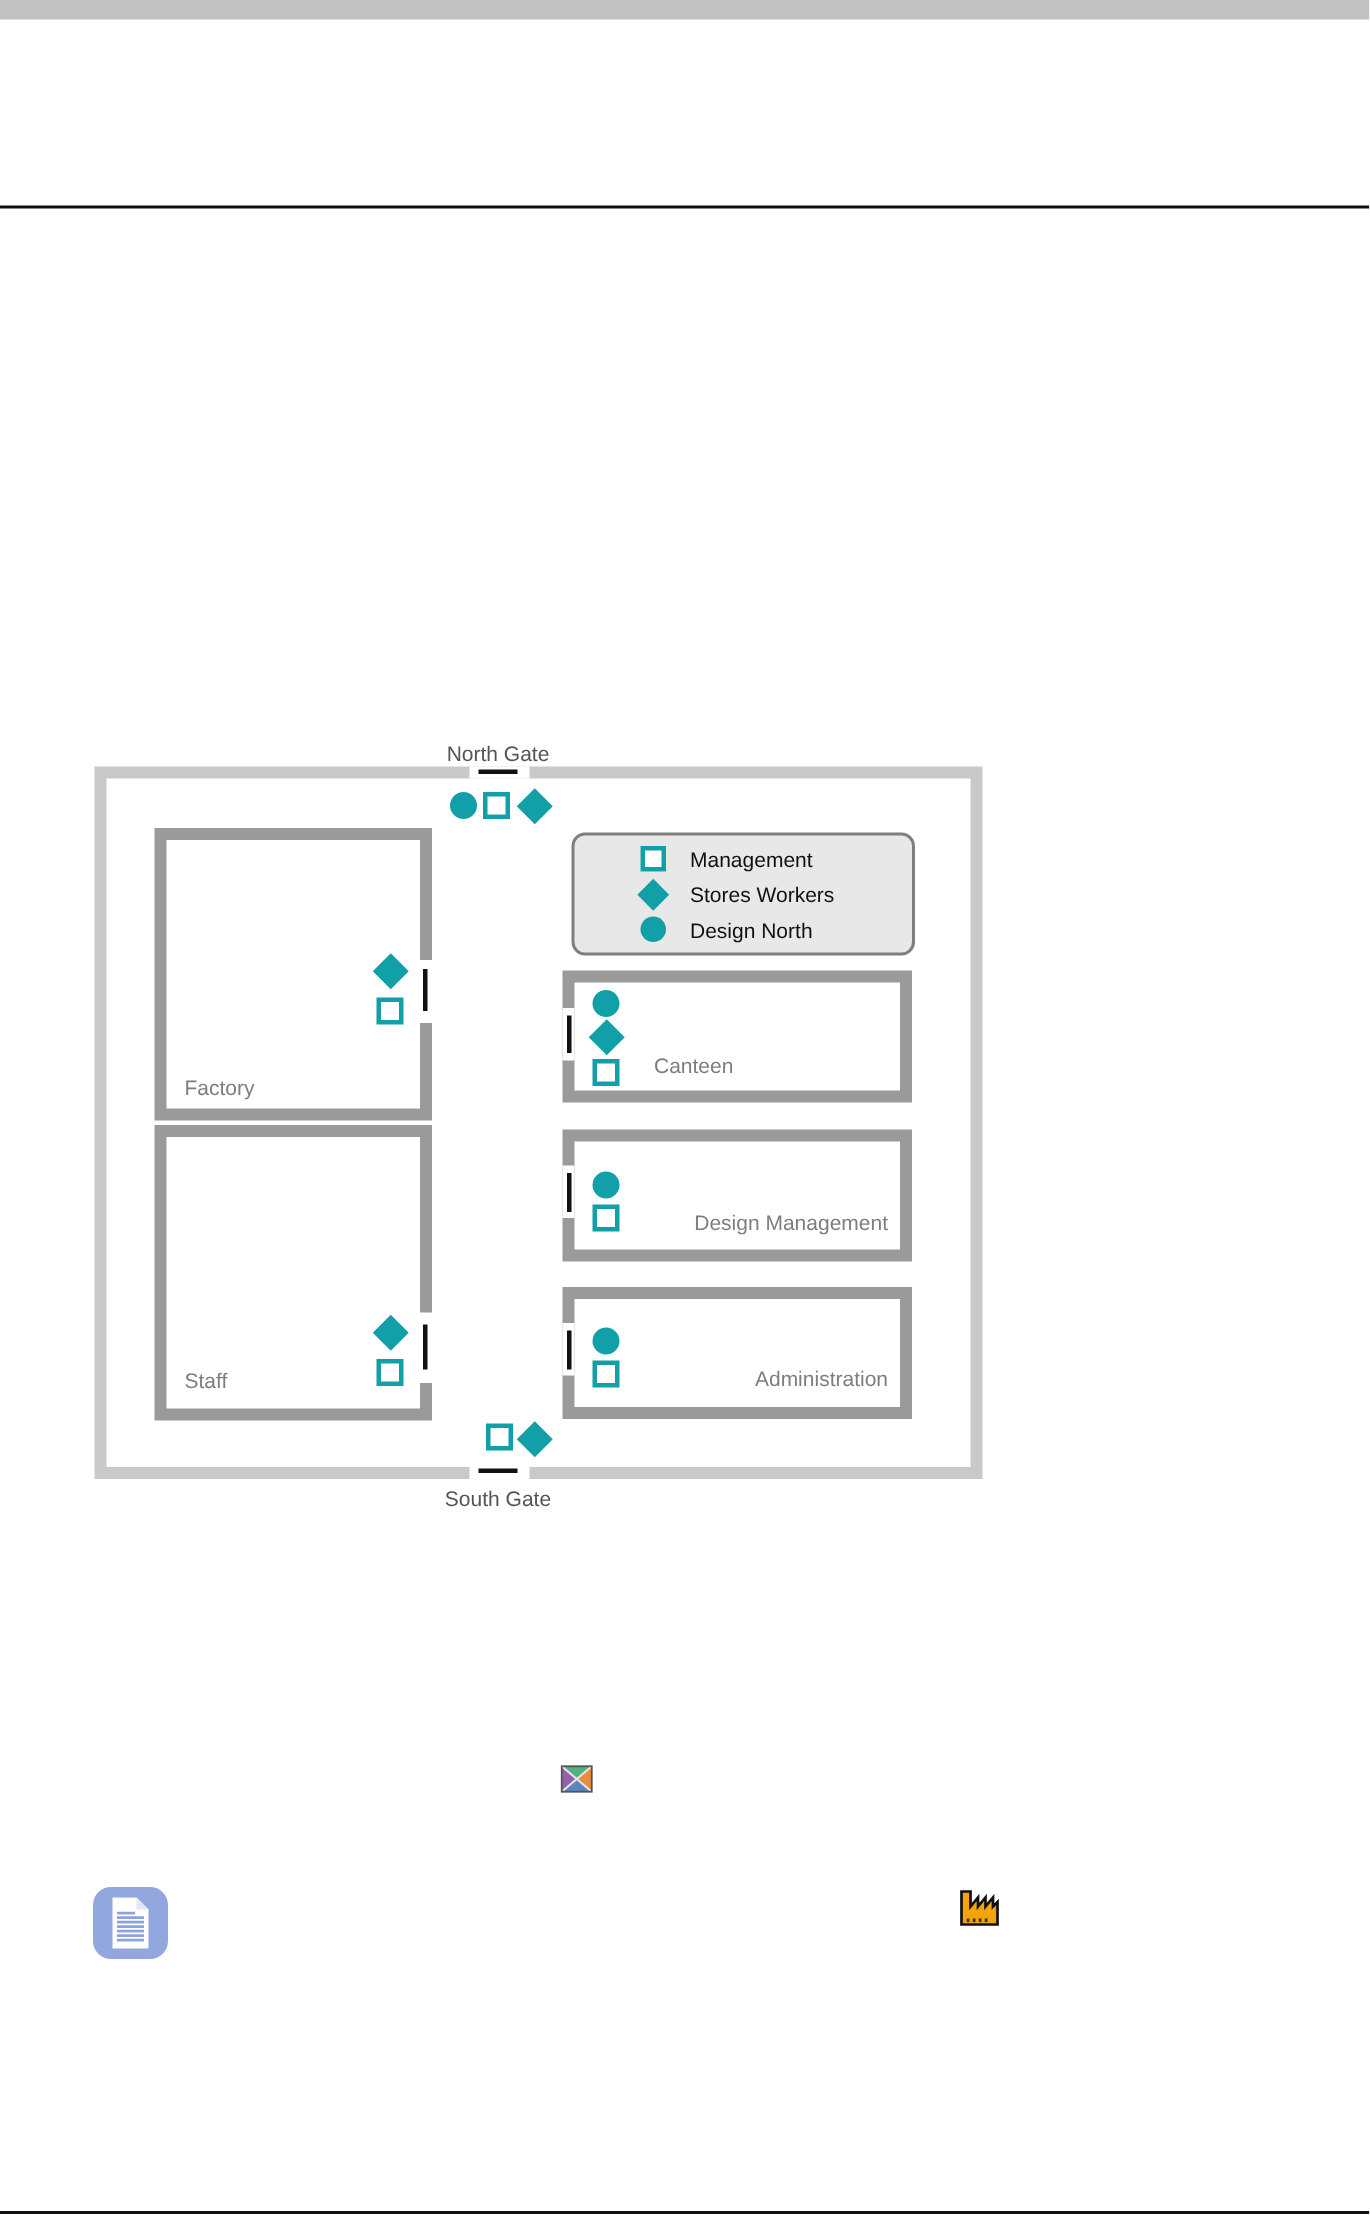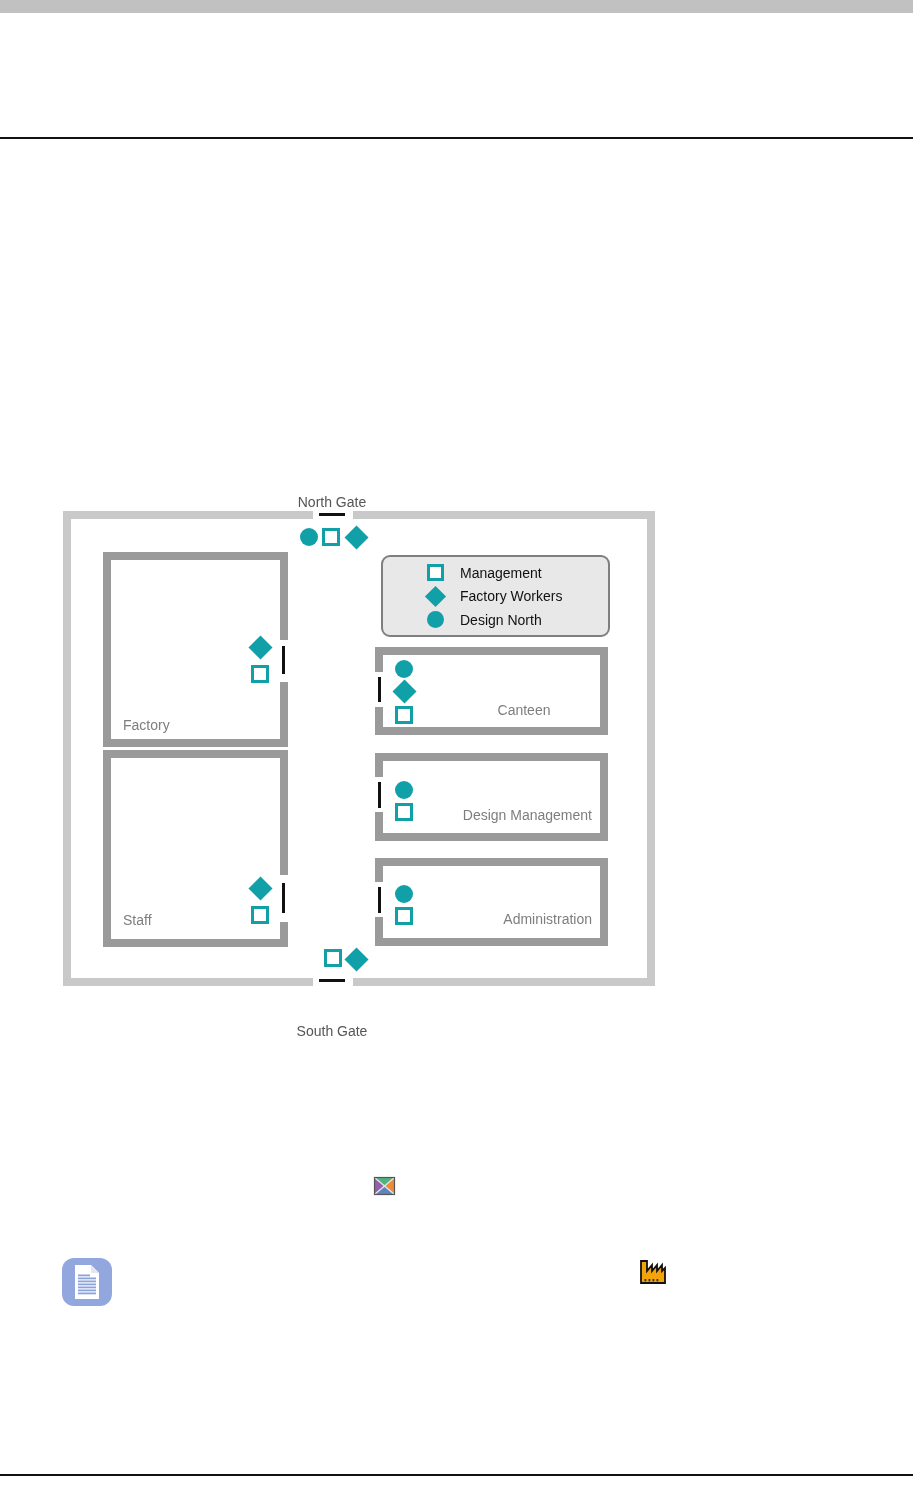--- a/index.html
+++ b/index.html
@@ -26,21 +26,21 @@
   .north-opening{left:313px;top:511px;width:40px;height:8px;}
   .south-opening{left:313px;top:978px;width:40px;height:8px;}
   .gate-marker{position:absolute;background:#111111;width:26px;height:3px;}
   .north-marker{left:319px;top:513px;}
   .south-marker{left:319px;top:979px;}
   .gate-label{
     position:absolute;width:100px;text-align:center;
     font-size:14px;line-height:15px;color:#555555;
   }
   .north-gate-label{left:282px;top:495px;}
-  .south-gate-label{left:282px;top:1024px;}
+  .south-gate-label{left:282px;top:992px;}
 
   .room{position:absolute;border:8px solid #9A9A9A;box-sizing:border-box;background:#ffffff;}
   .room-factory{left:103px;top:552px;width:185px;height:195px;}
   .room-stores{left:103px;top:750px;width:185px;height:197px;}
   .room-canteen{left:375px;top:647px;width:233px;height:88px;}
   .room-design{left:375px;top:753px;width:233px;height:88px;}
   .room-admin{left:375px;top:858px;width:233px;height:88px;}
 
   .door-opening{position:absolute;background:#ffffff;width:8px;}
   .factory-opening{left:280px;top:640px;height:42px;}
@@ -52,21 +52,21 @@
   .door-marker{position:absolute;background:#111111;width:3px;}
   .factory-door{left:282px;top:646px;height:28px;}
   .stores-door{left:282px;top:883px;height:30px;}
   .canteen-door{left:378px;top:677px;height:25px;}
   .design-door{left:378px;top:782px;height:26px;}
   .admin-door{left:378px;top:887px;height:26px;}
 
   .room-label{position:absolute;font-size:14px;line-height:15px;color:#7E7E7E;text-align:center;}
   .factory-label{left:123px;top:718px;}
   .stores-label{left:123px;top:913px;}
-  .canteen-label{left:448px;top:703px;width:152px;text-align:center;}
+  .canteen-label{left:436px;top:703px;width:152px;text-align:left;}
   .design-label{left:440px;top:808px;width:152px;text-align:right;}
   .admin-label{left:440px;top:912px;width:152px;text-align:right;}
 
   
   .sym-circle{position:absolute;width:18px;height:18px;border-radius:50%;background:#11A0A8;}
   .sym-square{position:absolute;width:18px;height:18px;border:3px solid #11A0A8;background:#ffffff;box-sizing:border-box;}
   .sym-diamond{position:absolute;width:17px;height:17px;background:#11A0A8;transform:rotate(45deg);}
 
   
   .legend{
@@ -112,21 +112,21 @@
       <div class="legend-row">
         <span class="legend-sym">
             <span class="l-square"></span>
           </span>
         <span class="legend-label">Management</span>
       </div>
       <div class="legend-row">
         <span class="legend-sym">
             <span class="l-diamond"></span>
           </span>
-        <span class="legend-label">Factory Workers</span>
+        <span class="legend-label">Stores Workers</span>
       </div>
       <div class="legend-row">
         <span class="legend-sym">
             <span class="l-circle"></span>
           </span>
         <span class="legend-label">Design North</span>
       </div>
     </div>
 
     <div class="room room-factory"></div>

